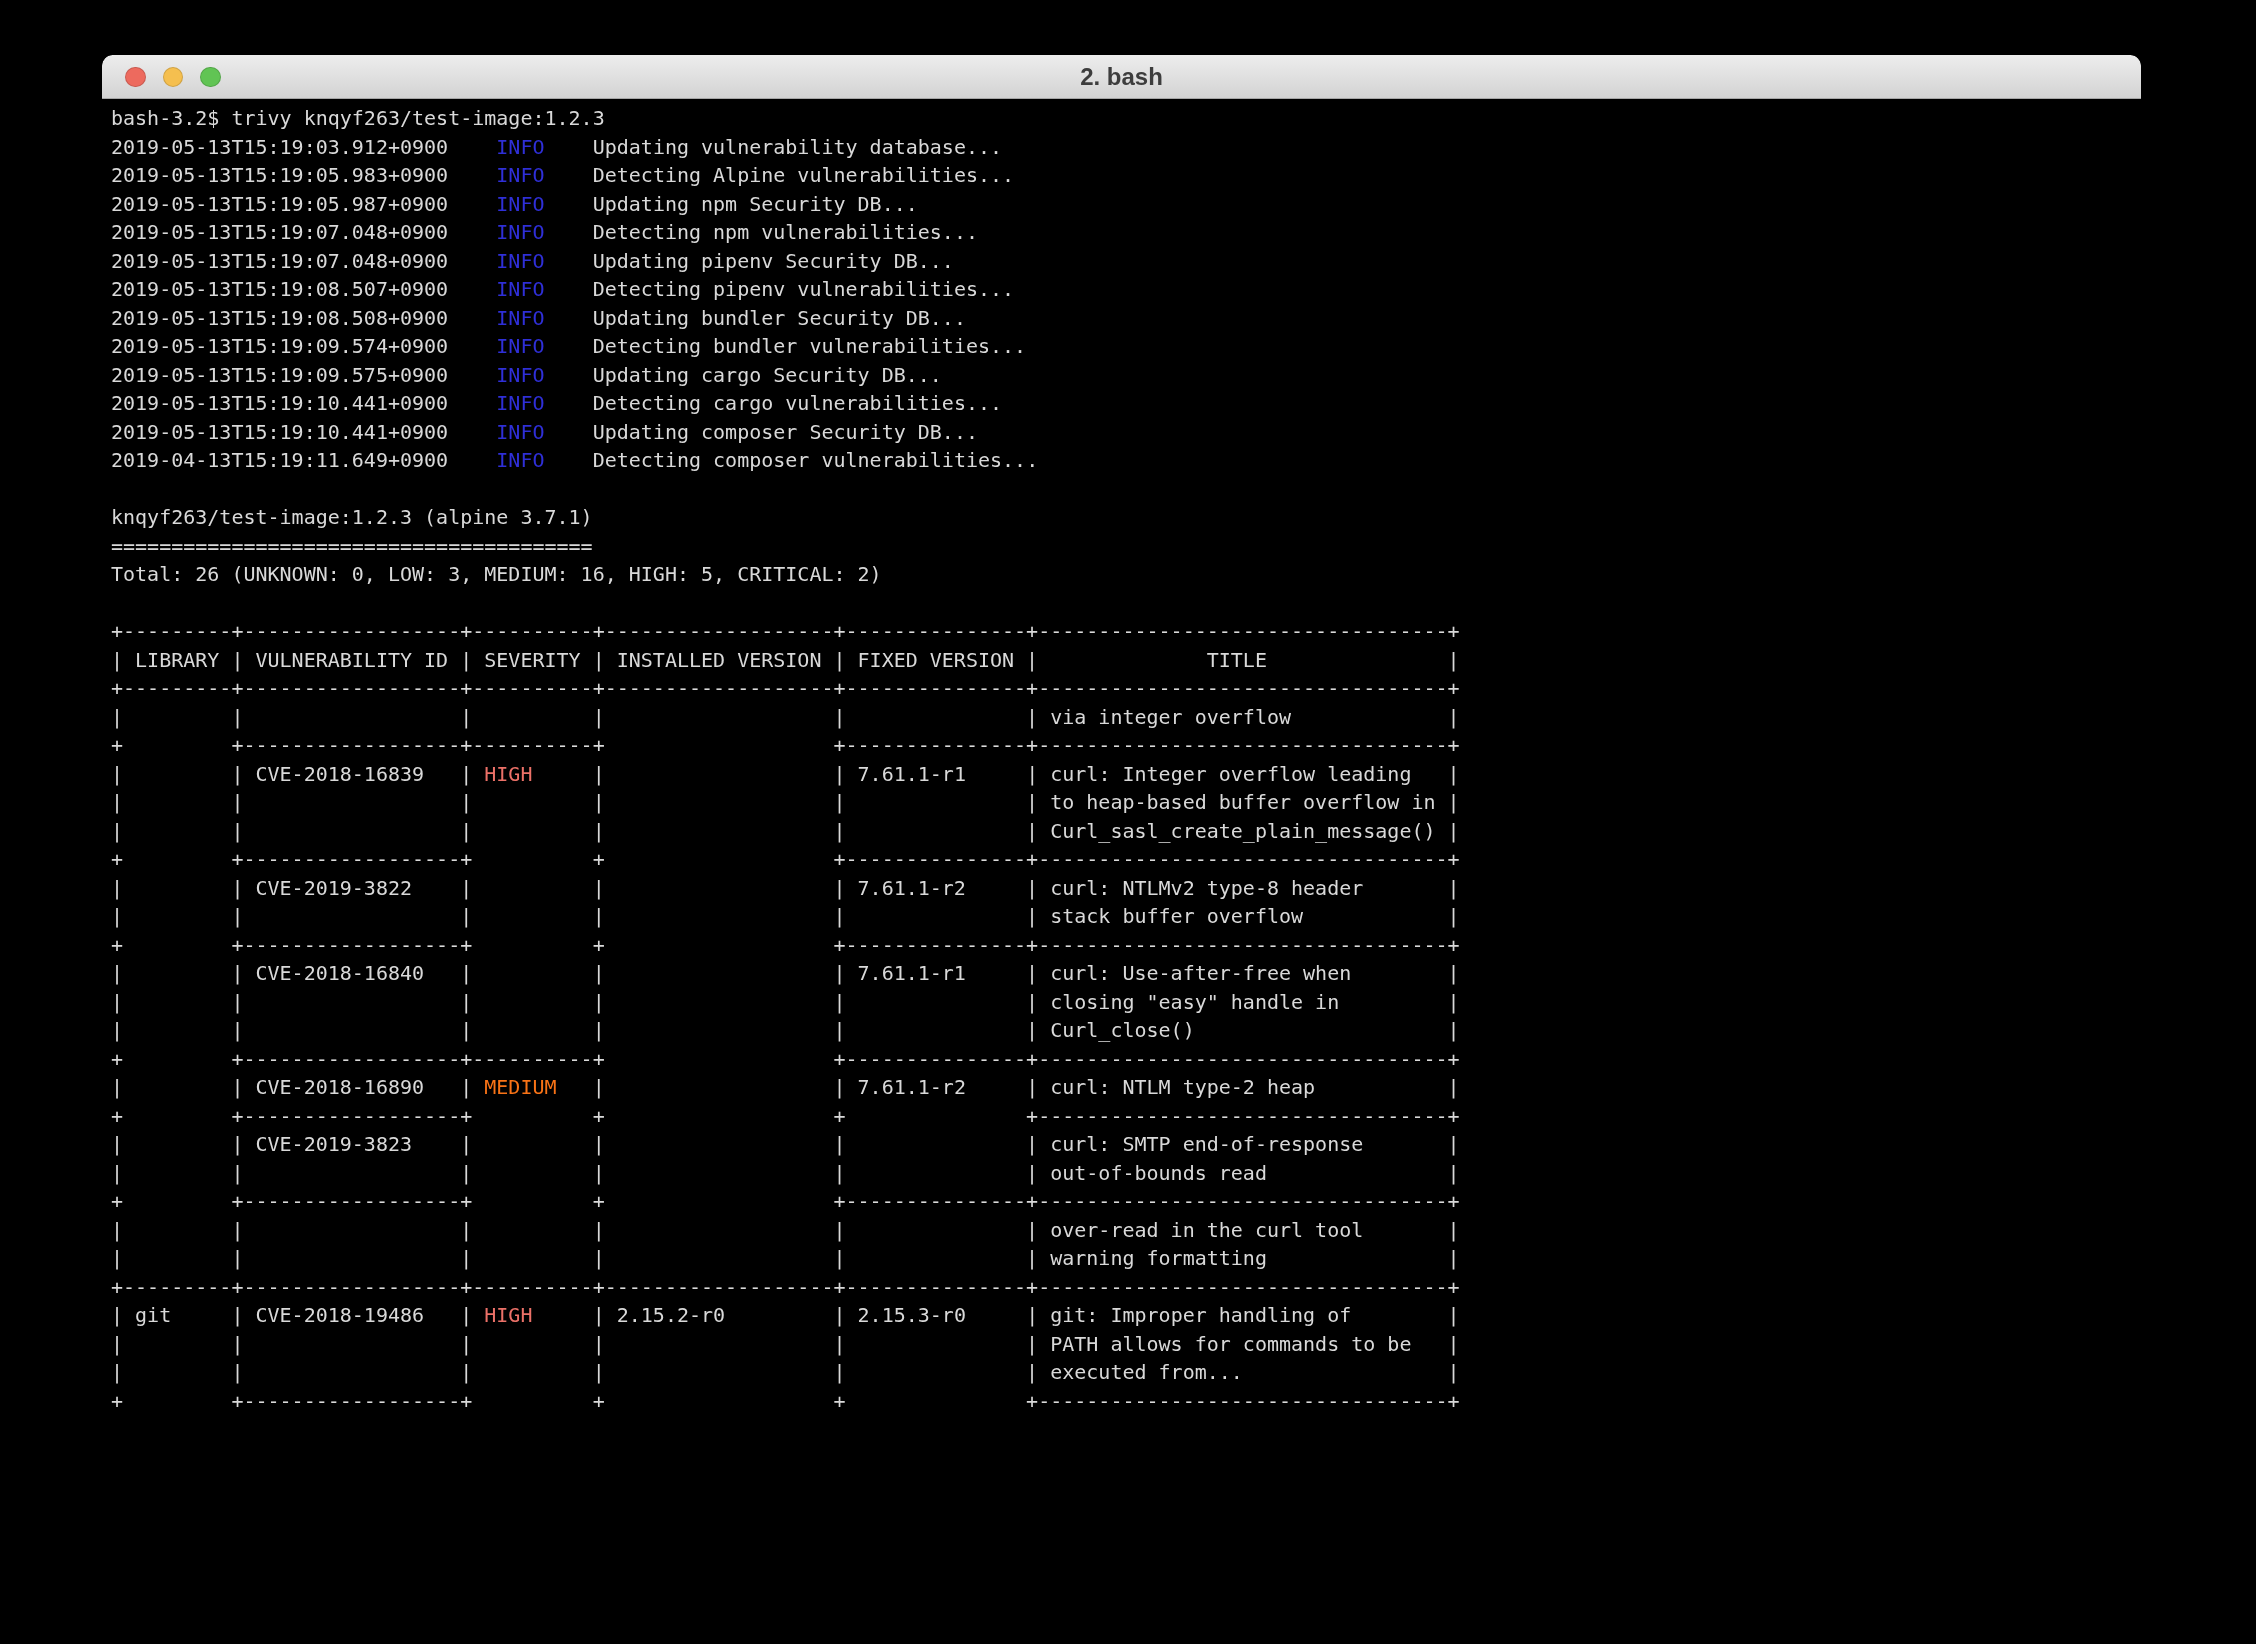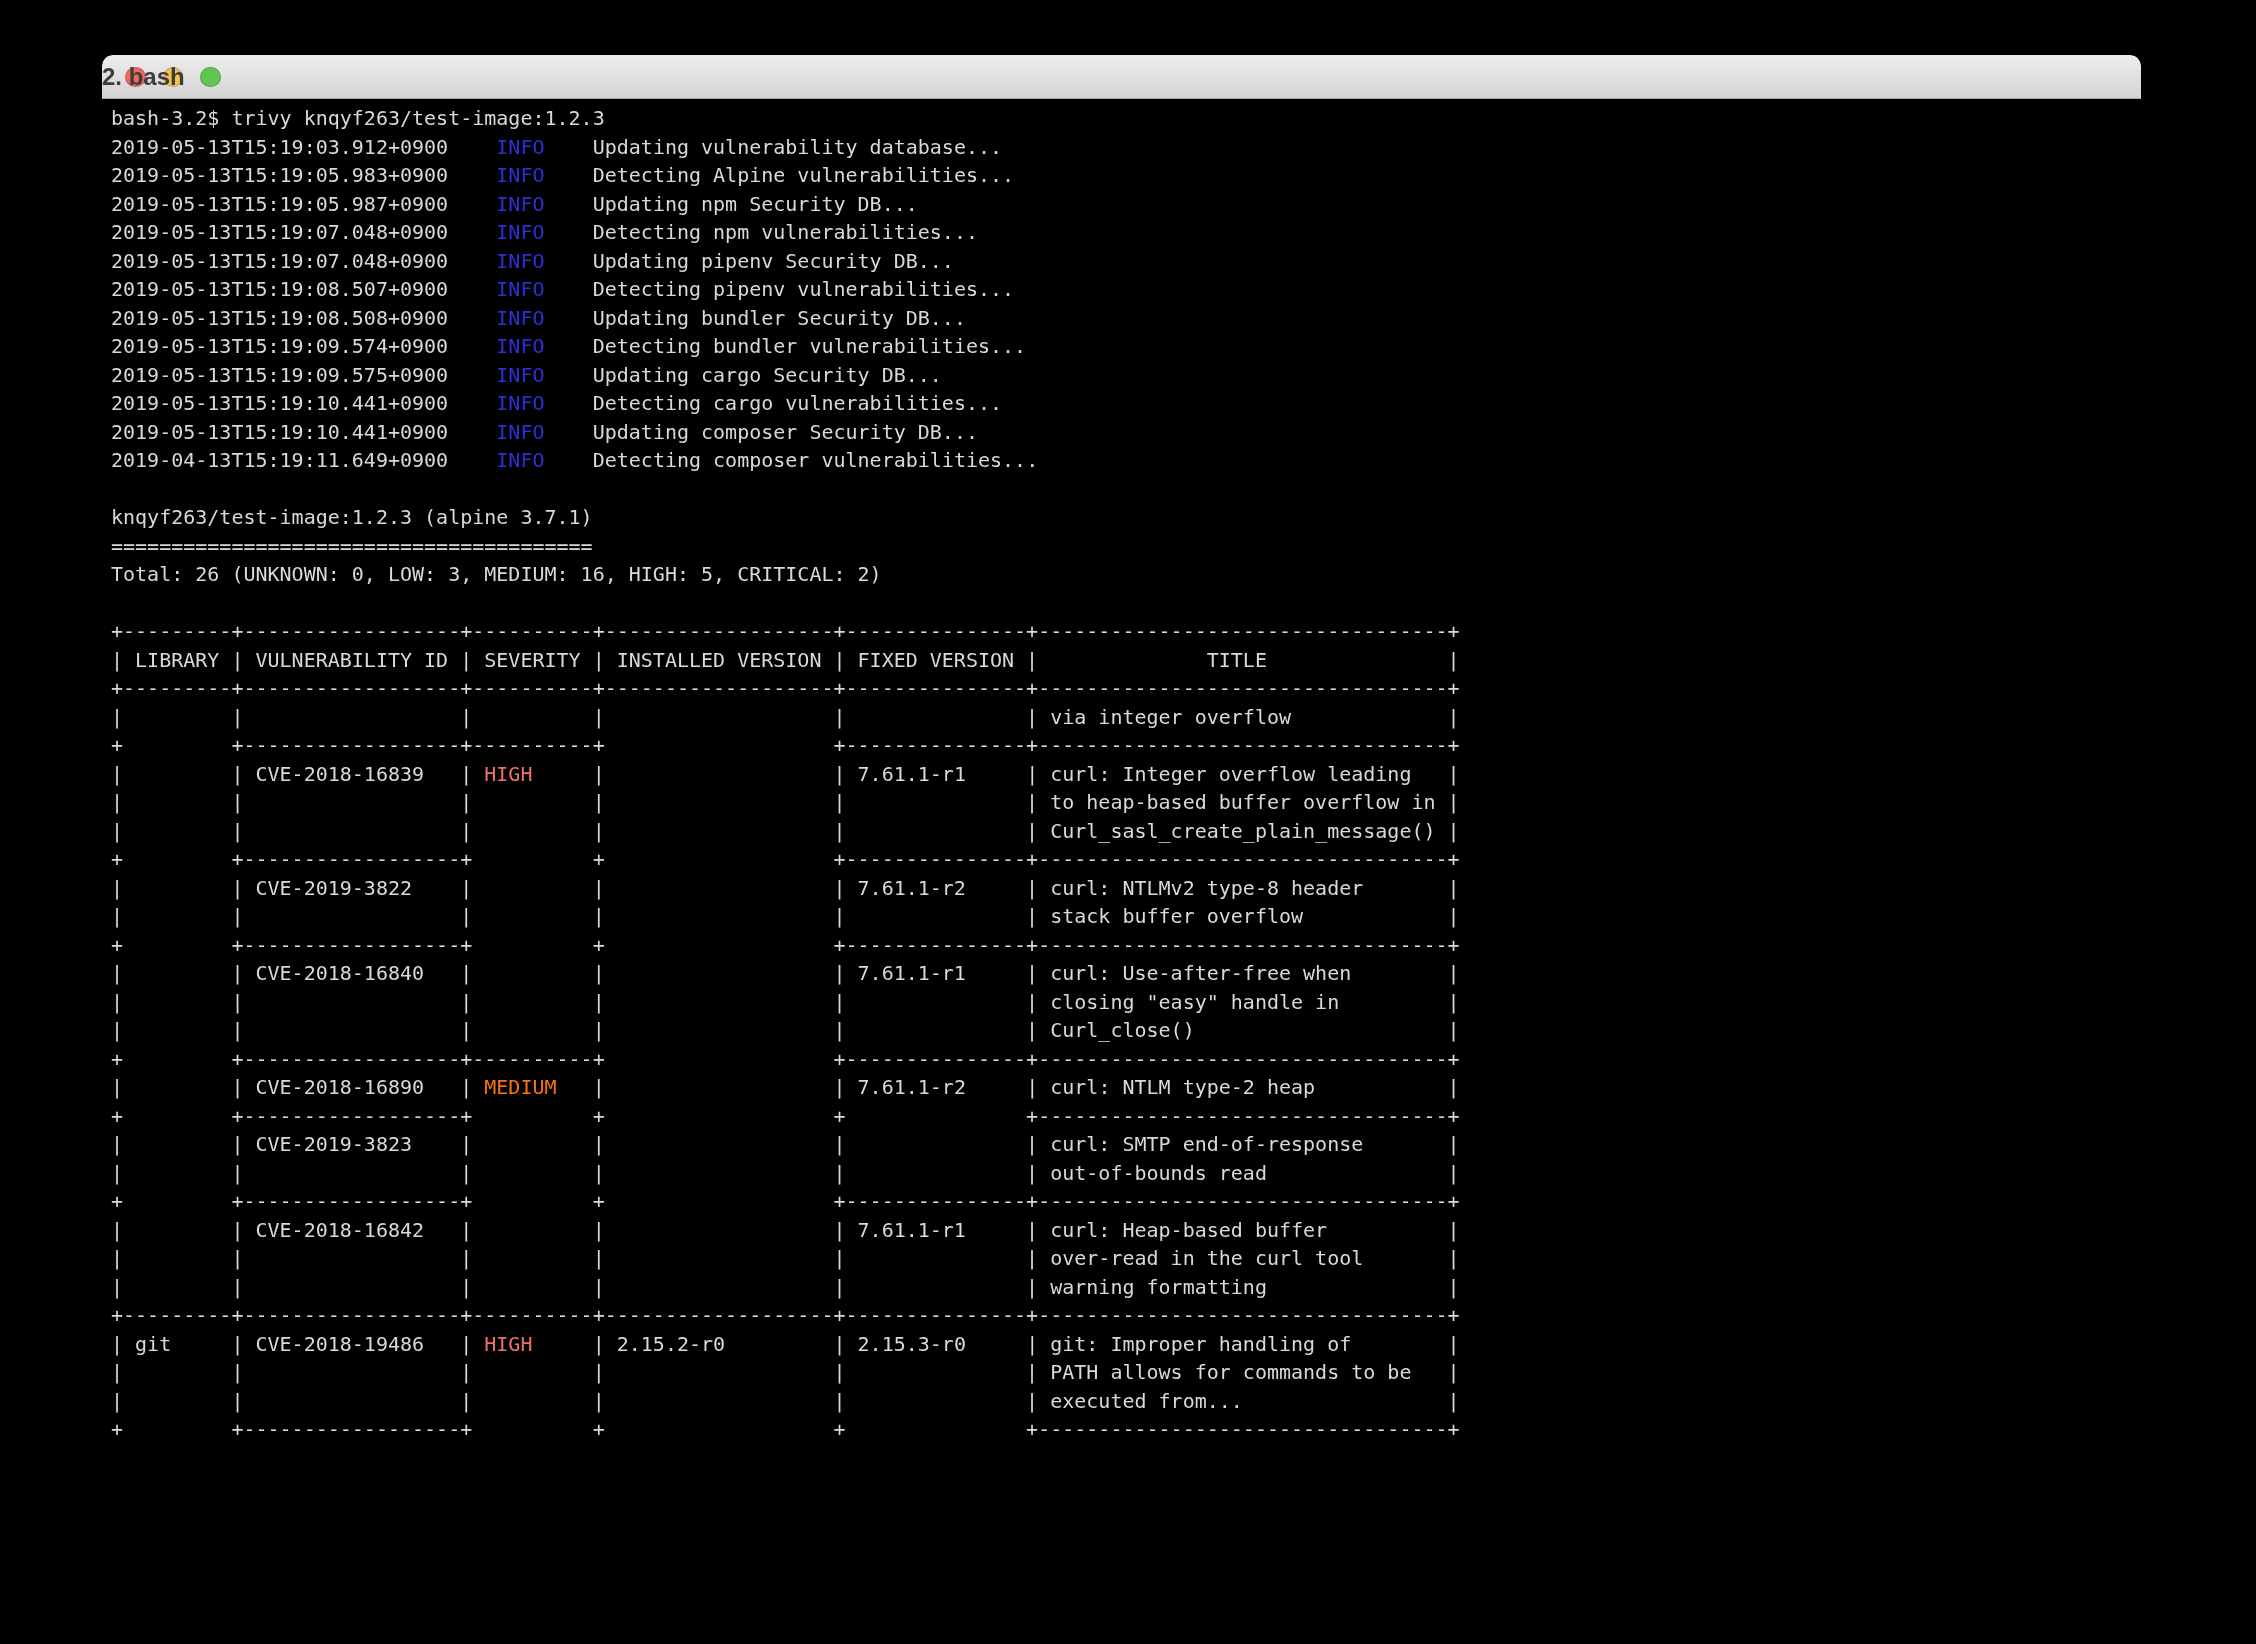--- a/index.html
+++ b/index.html
@@ -5,21 +5,21 @@
   html,body{margin:0;padding:0;background:#000;}
   .page{position:relative;width:2256px;height:1645px;background:#000;overflow:hidden;
         font-family:"DejaVu Sans Mono",monospace;}
   .window{position:absolute;left:102px;top:55px;width:2039px;height:1568px;
           border-radius:10.7px 10.7px 0 0;background:var(--bg,#000);overflow:hidden;}
   .titlebar{position:relative;height:43px;background:linear-gradient(#ededed,#d3d3d3);
             border-bottom:0.9px solid #a6a6a6;border-radius:10.7px 10.7px 0 0;}
   .lights{position:absolute;left:23px;top:11.6px;display:flex;gap:17px;}
   .light{width:20.5px;height:20.5px;border-radius:50%;display:inline-block;
          border:0.9px solid rgba(0,0,0,0.15);box-sizing:border-box;}
-  .title{position:absolute;left:0;right:0;top:0;height:43px;line-height:43px;
+  .title{position:absolute;left:0;right:0;top:0;height:43px;line-height:43px;text-align:center;
          font-family:"Liberation Sans",sans-serif;font-size:24px;font-weight:bold;color:#3d3d3d;}
   .term{margin:0;padding:5.3px 0 0 9px;font-size:20px;line-height:28.5px;
         color:var(--fg,#d9d9d9);white-space:pre;font-family:"DejaVu Sans Mono",monospace;}
   .info{color:var(--info,#2f2fd8);margin-top:48px;}
 </style>
 </head>
 <body>
 
 <div class="page">
   <div class="window">
@@ -63,21 +63,20 @@
 </span><span>+         +------------------+          +                   +---------------+----------------------------------+
 </span><span>|         | CVE-2018-16840   |          |                   | 7.61.1-r1     | curl: Use-after-free when        |
 </span><span>|         |                  |          |                   |               | closing "easy" handle in         |
 </span><span>|         |                  |          |                   |               | Curl_close()                     |
 </span><span>+         +------------------+----------+                   +---------------+----------------------------------+
 </span><span>|         | CVE-2018-16890   |<span style="color:#f97316"> MEDIUM   </span>|                   | 7.61.1-r2     | curl: NTLM type-2 heap           |
 </span><span>+         +------------------+          +                   +               +----------------------------------+
 </span><span>|         | CVE-2019-3823    |          |                   |               | curl: SMTP end-of-response       |
 </span><span>|         |                  |          |                   |               | out-of-bounds read               |
 </span><span>+         +------------------+          +                   +---------------+----------------------------------+
-</span><span>|         | CVE-2018-16842   |          |                   | 7.61.1-r1     | curl: Heap-based buffer          |
 </span><span>|         |                  |          |                   |               | over-read in the curl tool       |
 </span><span>|         |                  |          |                   |               | warning formatting               |
 </span><span>+---------+------------------+----------+-------------------+---------------+----------------------------------+
 </span><span>| git     | CVE-2018-19486   |<span style="color:#ec7168"> HIGH     </span>| 2.15.2-r0         | 2.15.3-r0     | git: Improper handling of        |
 </span><span>|         |                  |          |                   |               | PATH allows for commands to be   |
 </span><span>|         |                  |          |                   |               | executed from...                 |
 </span><span>+         +------------------+          +                   +               +----------------------------------+
 </span></pre>
   </div>
 </div>

